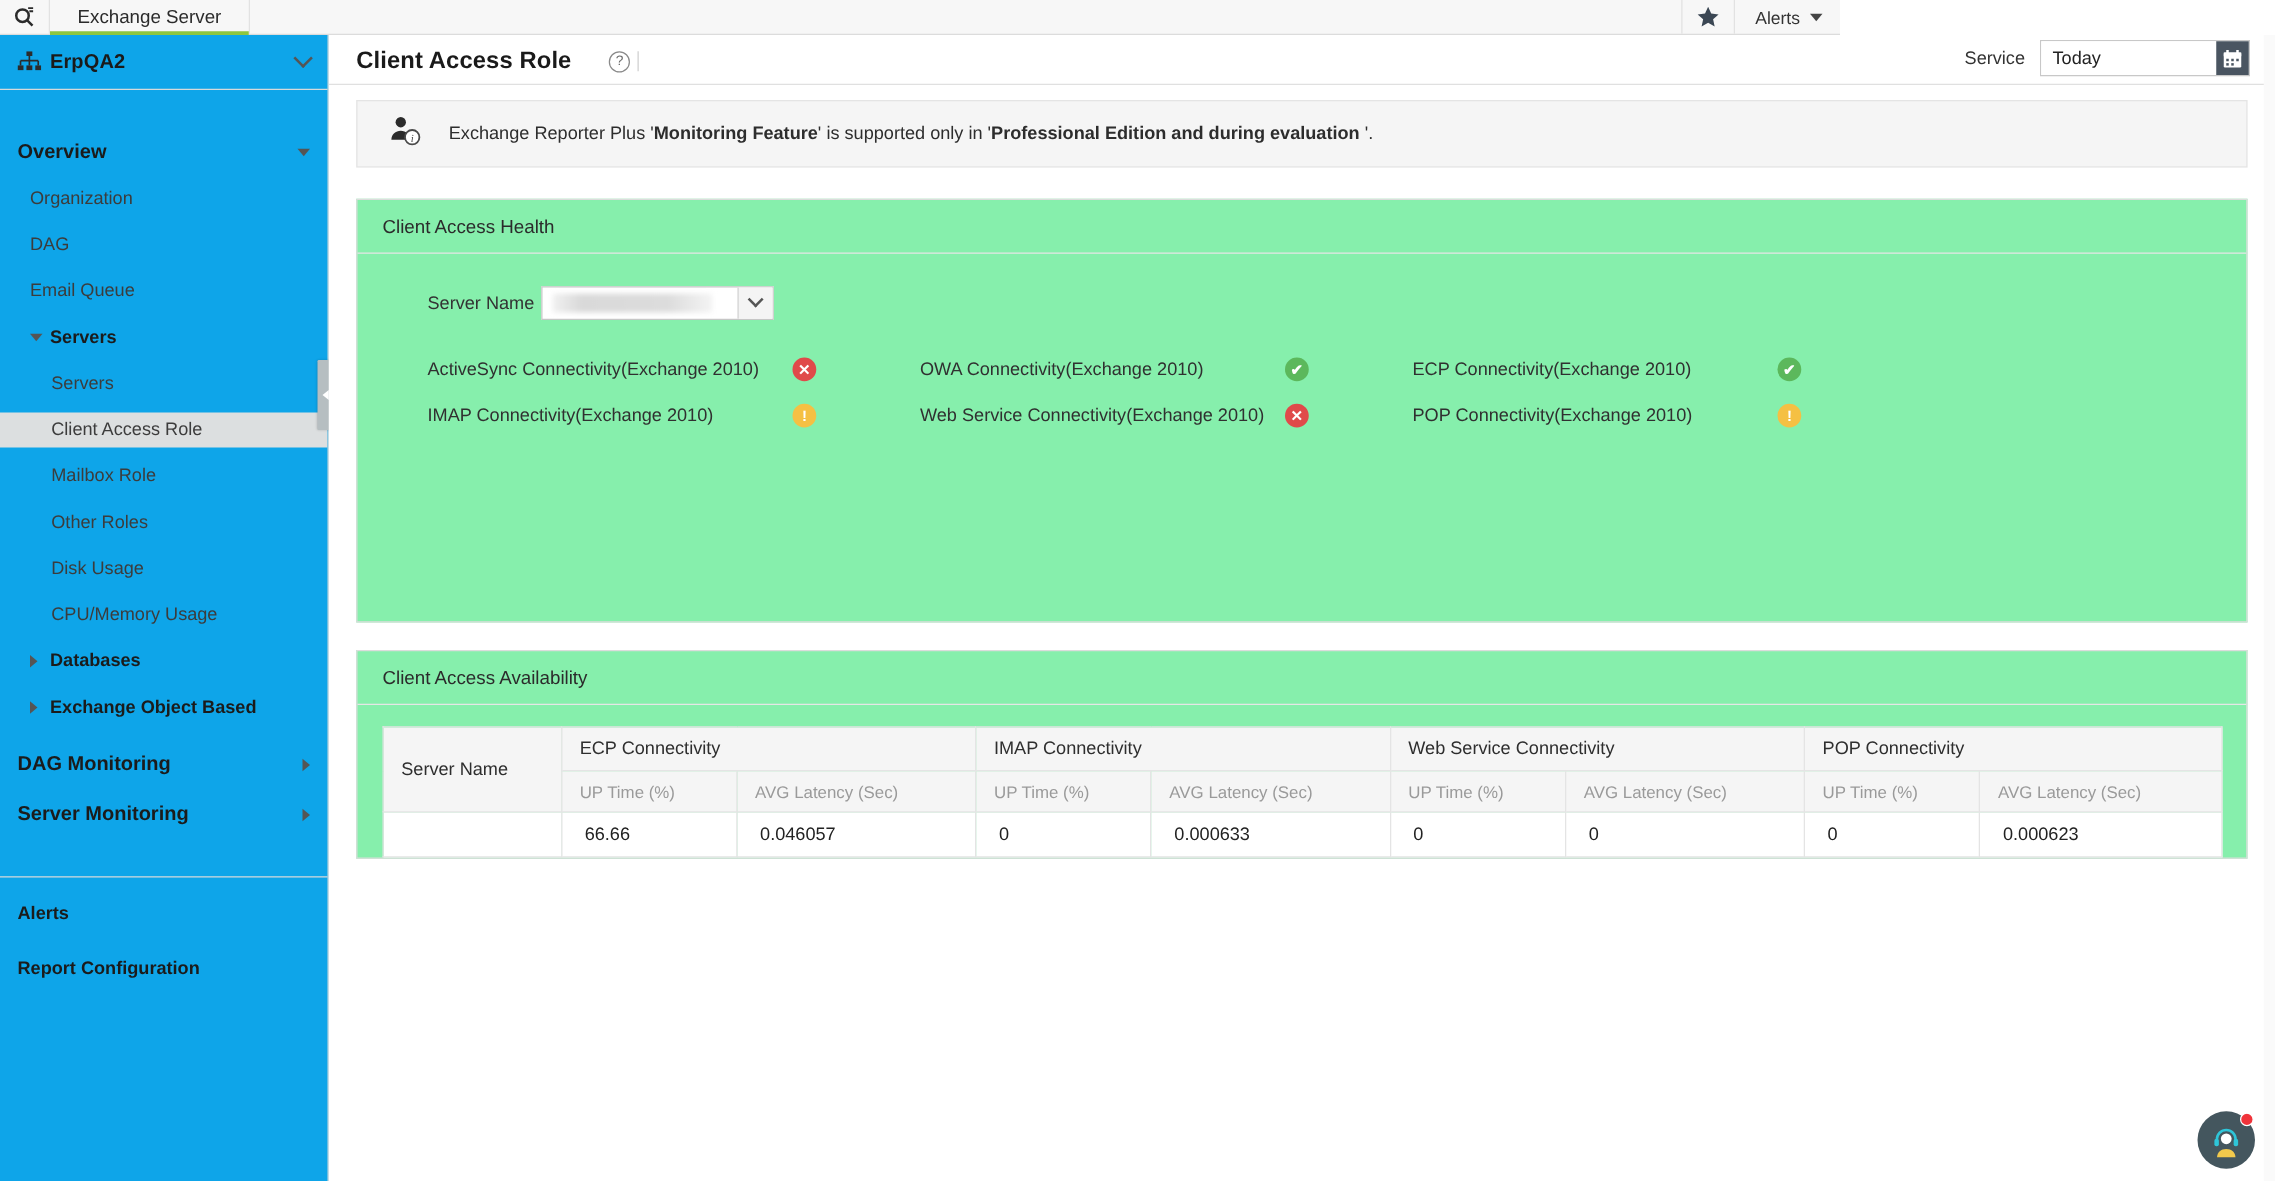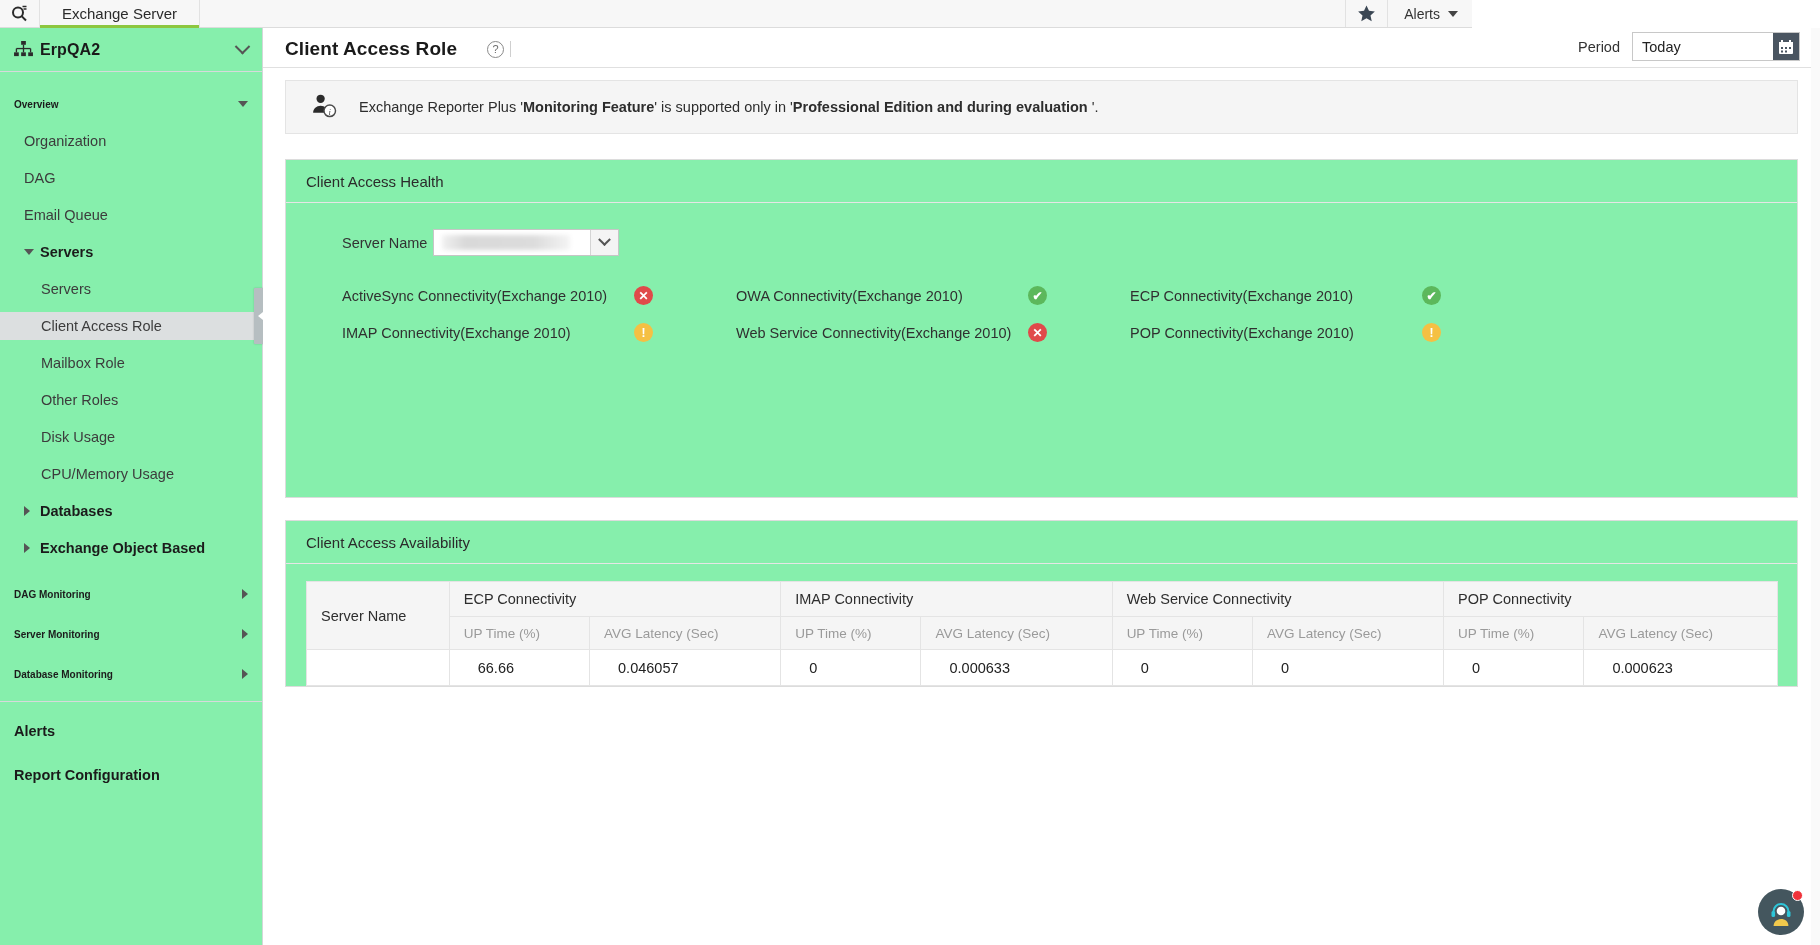--- a/index.html
+++ b/index.html
@@ -41,43 +41,43 @@
     font-size: 14px; color: #333; border-left: 1px solid #e2e2e2; cursor: pointer;
   }
   .caret-dn {
     width: 0; height: 0; border-left: 5px solid transparent;
     border-right: 5px solid transparent; border-top: 6px solid #444;
   }
 
   
   .sidebar {
     position: absolute; top: 28px; left: 0; width: 263px; height: 917px;
-    background: #86efac; border-right: 1px solid #d2d7d8;
-    display: flex; flex-direction: column;
+    background: #0ea5e9; border-right: 1px solid #d2d7d8;
+    display: flex; flex-direction: column; gap: 18px;
   }
   .srv-head {
     height: 44px; display: flex; align-items: center; padding: 0 14px;
     border-bottom: 1px solid #d6dadb; cursor: pointer;
   }
   .srv-head .ico { width: 26px; display: flex; align-items: center; }
   .srv-head .nm {
     font-size: 16px; font-weight: bold; color: #1a1a1a; flex: 1;
     letter-spacing: .1px;
   }
   .chev {
     width: 11px; height: 11px; border-right: 2px solid #555;
     border-bottom: 2px solid #555; transform: rotate(45deg) translate(-2px,-2px);
   }
   .nav { flex: 1; overflow: hidden; padding-top: 4px; position: relative; }
 
   .nav-group {
     display: flex; align-items: center; height: 28px;
     padding: 0 14px; margin-top: 12px; cursor: pointer;
   }
-  .nav-group .lbl { font-size: 10px; font-weight: bold; color: #1b1b1b; flex: 1; }
+  .nav-group .lbl { font-size: 16px; font-weight: bold; color: #1b1b1b; flex: 1; }
   .tri-dn {
     width: 0; height: 0; border-left: 5px solid transparent;
     border-right: 5px solid transparent; border-top: 6px solid #555;
   }
   .tri-rt {
     width: 0; height: 0; border-top: 5px solid transparent;
     border-bottom: 5px solid transparent; border-left: 6px solid #555;
   }
   .nav-item {
     display: flex; align-items: center; height: 28px;
@@ -203,21 +203,21 @@
   }
   .th-top {
     background: #f5f5f5; font-size: 14.5px; color: #2e2e2e;
     height: 35px; padding: 0 14px;
   }
   .th-sub {
     background: #f5f5f5; font-size: 13.5px; color: #9a9a9a;
     height: 33px; padding: 0 14px;
   }
   td.cell {
-    font-size: 14.5px; color: #222; height: 36px; padding: 0 28px; background: #fff; margin-left: 44px;
+    font-size: 14.5px; color: #222; height: 36px; padding: 0 18px; background: #fff; margin-left: 44px;
   }
   .blur-cell {
     width: 92px; height: 16px; border-radius: 2px;
     background: linear-gradient(90deg,#efefef,#dedede 20%,#e2e2e2 70%,#f5f5f5);
     filter: blur(2.2px);
   }
 
   
   .chat-widget {
     position: absolute; right: 16px; bottom: 10px; width: 46px; height: 46px;
@@ -368,21 +368,21 @@
   </div>
 
   <div class="main">
 
     <div class="page-head">
       <span class="page-title">Client Access Role</span>
       <span class="help-ico">?</span>
       <span class="head-bar"></span>
 
       <div class="period-wrap">
-        <span class="period-lbl">Period</span>
+        <span class="period-lbl">Service</span>
         <div class="period-box">
           <input class="period-input" type="text" readonly="" value="Today" style="">
           <span class="cal-btn">
             <svg width="16" height="16" viewBox="0 0 16 16">
               <rect x="1" y="3" width="14" height="12" rx="1" fill="#fff"></rect>
               <rect x="1" y="3" width="14" height="3" fill="#fff"></rect>
               <rect x="3" y="1" width="2" height="3" fill="#fff"></rect>
               <rect x="11" y="1" width="2" height="3" fill="#fff"></rect>
               <rect x="3" y="8" width="2" height="2" fill="#4a5561"></rect>
               <rect x="7" y="8" width="2" height="2" fill="#4a5561"></rect>

